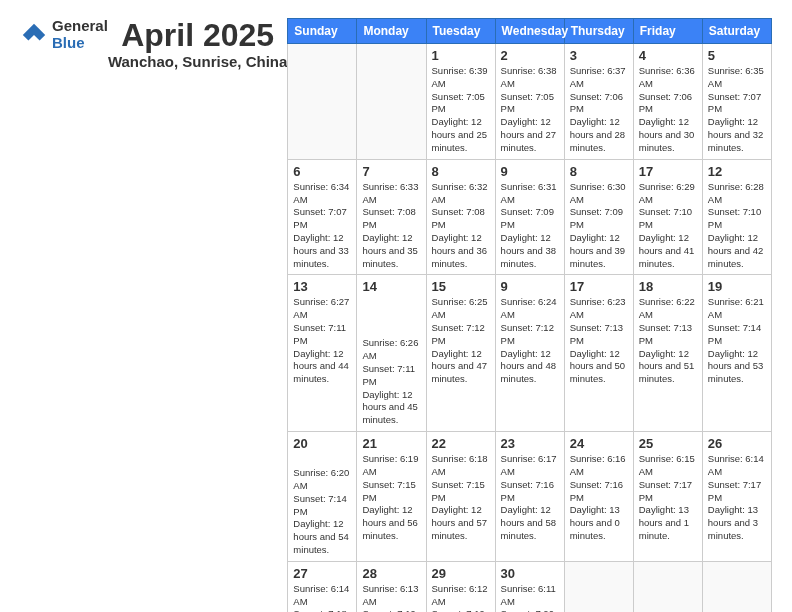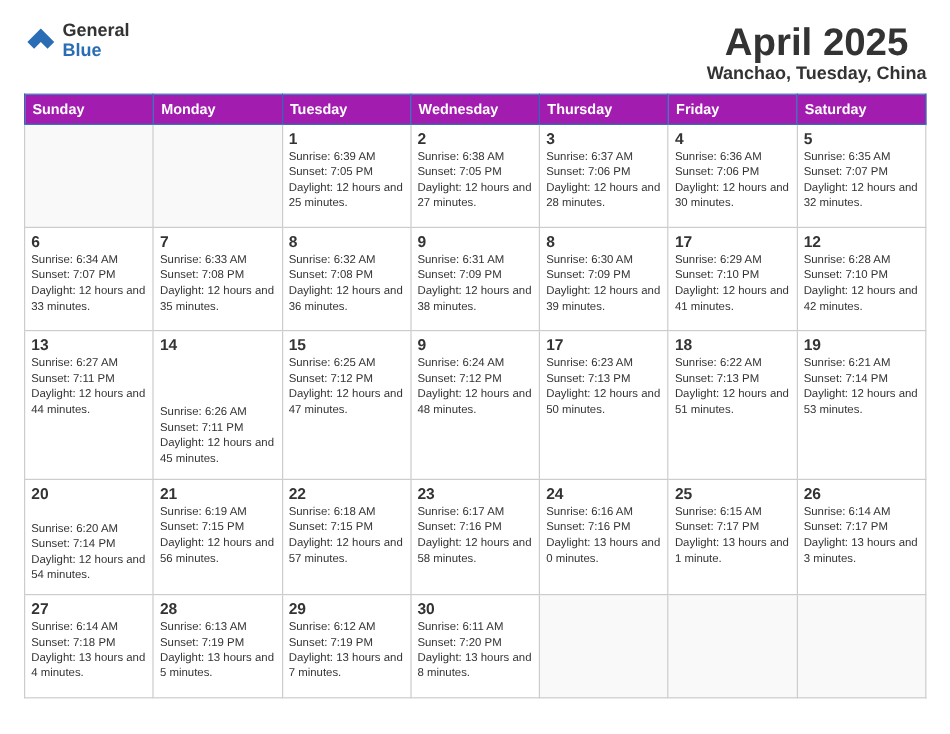--- a/index.html
+++ b/index.html
@@ -8,21 +8,21 @@
       background: #fff;
       width: 792px;
       height: 612px;
       overflow: hidden;
     }
     .page {
       width: 792px;
       height: 592px;
       padding: 18px 20px 10px 20px;
       display: flex;
-      flex-direction: column;
+      flex-direction: row;
     }
     .header {
       display: flex;
       justify-content: space-between;
       align-items: flex-start;
       margin-bottom: 8px;
     }
     .logo {
       display: flex;
       align-items: center;
@@ -62,21 +62,21 @@
       font-weight: bold;
     }
     .calendar {
       flex: 1;
       border: 1px solid #ccc;
       border-collapse: collapse;
       width: 100%;
       table-layout: fixed;
     }
     .calendar th {
-      background-color: #a21caf;
+      background-color: #3b82f6;
       color: #fff;
       text-align: left;
       padding: 5px 6px;
       font-size: 12px;
       font-weight: bold;
       border: 1px solid #2a6db5;
     }
     .calendar td {
       border: 1px solid #ccc;
       vertical-align: top;
@@ -114,21 +114,21 @@
         <polygon points="20,4 36,20 28,28 20,20 12,28 4,20" fill="#2a6db5"></polygon>
         <polygon points="20,4 36,20 28,12" fill="#1a4f8a"></polygon>
       </svg>
       <div class="logo-text">
         <span class="logo-general">General</span>
         <span class="logo-blue">Blue</span>
       </div>
     </div>
     <div class="title-block">
       <div class="title-month">April 2025</div>
-      <div class="title-location">Wanchao, Tuesday, China</div>
+      <div class="title-location">Wanchao, Sunrise, China</div>
     </div>
   </div>
 
   <table class="calendar">
     <thead>
       <tr>
         <th>Sunday</th>
         <th>Monday</th>
         <th>Tuesday</th>
         <th>Wednesday</th>

